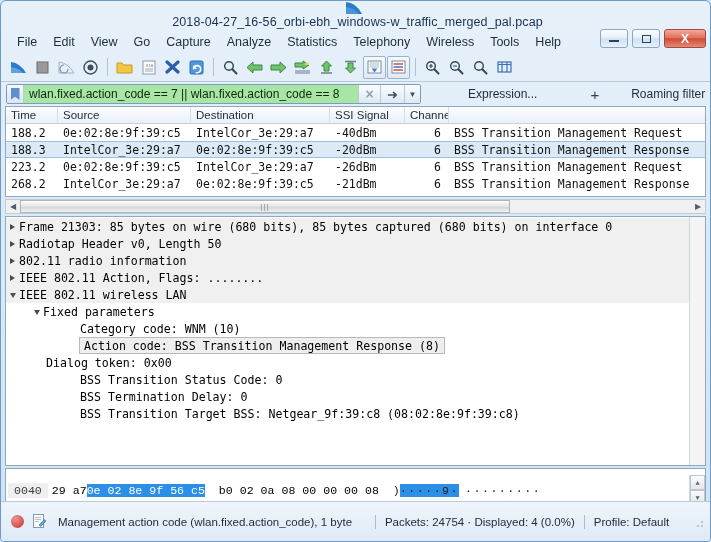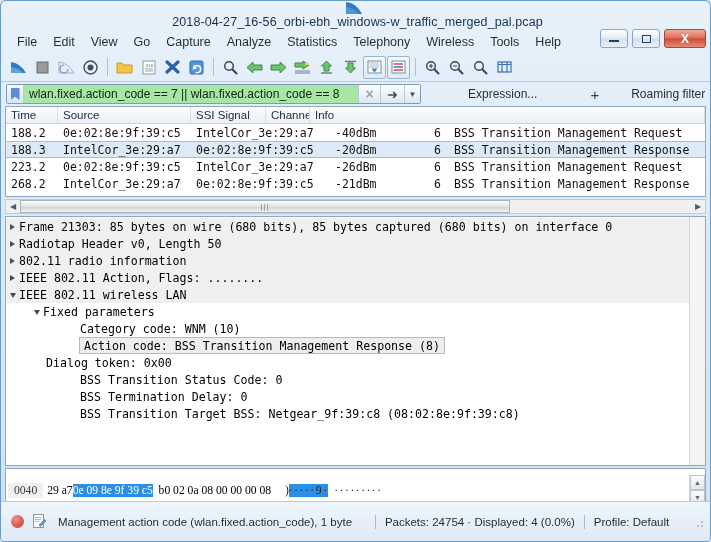--- a/index.html
+++ b/index.html
@@ -210,21 +210,21 @@
     width: 16px; background: #f4f4f4; border-left: 1px solid #cdd6df;
     display: flex; flex-direction: column; justify-content: flex-end;
   }
   .vs-btn { height: 15px; display:flex; align-items:center; justify-content:center; font-size:7px; color:#56687a;
             background: linear-gradient(180deg,#fbfbfb,#e6e6e6); border: 1px solid #bcc7d2; }
 
   
   #packet-bytes {
     height: 44px;
     display: flex; align-items: center;
-    font-family: Liberation Serif, serif;
+    font-family: Liberation Mono, monospace;
     font-size: 11.6px;
     overflow: hidden;
   }
   .hex-inner { flex:1; display:flex; align-items:center; height:100%; padding-left:2px;}
   .hex-off { background:#efefef; color:#3d3d3d; padding: 1px 6px 1px 6px; margin-right: 4px;}
   .hex-bytes { letter-spacing: 0px; }
   .hl { background: #2b8fe8; color: #fff; }
   .hex-ascii { margin-left: 14px; color:#222;}
   .dots { letter-spacing: 1.5px; }
 
@@ -438,23 +438,23 @@
     <div class="fb-plus">+</div>
     <div class="fb-btn">Roaming filter</div>
     <div class="fb-sep"></div>
     <div class="fb-more">»</div>
   </div>
 
   <div class="pane" id="packet-list">
     <div class="plist-head">
       <div class="col c-time">Time</div>
       <div class="col c-src">Source</div>
+      <div class="col c-dst">Destination</div>
       <div class="col c-ssi">SSI Signal</div>
       <div class="col c-chan" style="text-align:left;padding-right:0">Channel</div>
-      <div class="col c-info">Info</div>
     </div>
     <div class="plist-rows">
 
       <div class="prow">
         <div class="c c-time">188.2</div>
         <div class="c c-src">0e:02:8e:9f:39:c5</div>
         <div class="c c-dst">IntelCor_3e:29:a7</div>
         <div class="c c-ssi">-40dBm</div>
         <div class="c c-chan">6</div>
         <div class="c c-info">BSS Transition Management Request</div>
@@ -568,21 +568,21 @@
       </div>
 
     </div>
     <div class="vscroll"></div>
   </div>
 
   <div class="pane" id="packet-bytes" style="margin-top:2px">
     <div class="hex-inner">
       <span class="hex-off">0040</span>
       <span class="hex-bytes">29 a7 </span>
-        <span class="hex-bytes hl">0e 09 8e 9f 39 c5</span>
+        <span class="hex-bytes hl">0e 02 8e 9f 56 c5</span>
         <span class="hex-bytes" style="white-space:pre">  b0 02 0a 08 00 00 00 08</span>
       <span class="hex-ascii">)</span>
         <span class="hex-ascii hl dots" style="margin-left:0">·····9·</span>
         <span class="hex-ascii dots" style="margin-left:6px">·········</span>
     </div>
     <div style="width:16px;display:flex;flex-direction:column;justify-content:center;background:#f4f4f4;border-left:1px solid #cdd6df">
       <div class="vs-btn">▲</div>
       <div class="vs-btn">▼</div>
     </div>
   </div>

